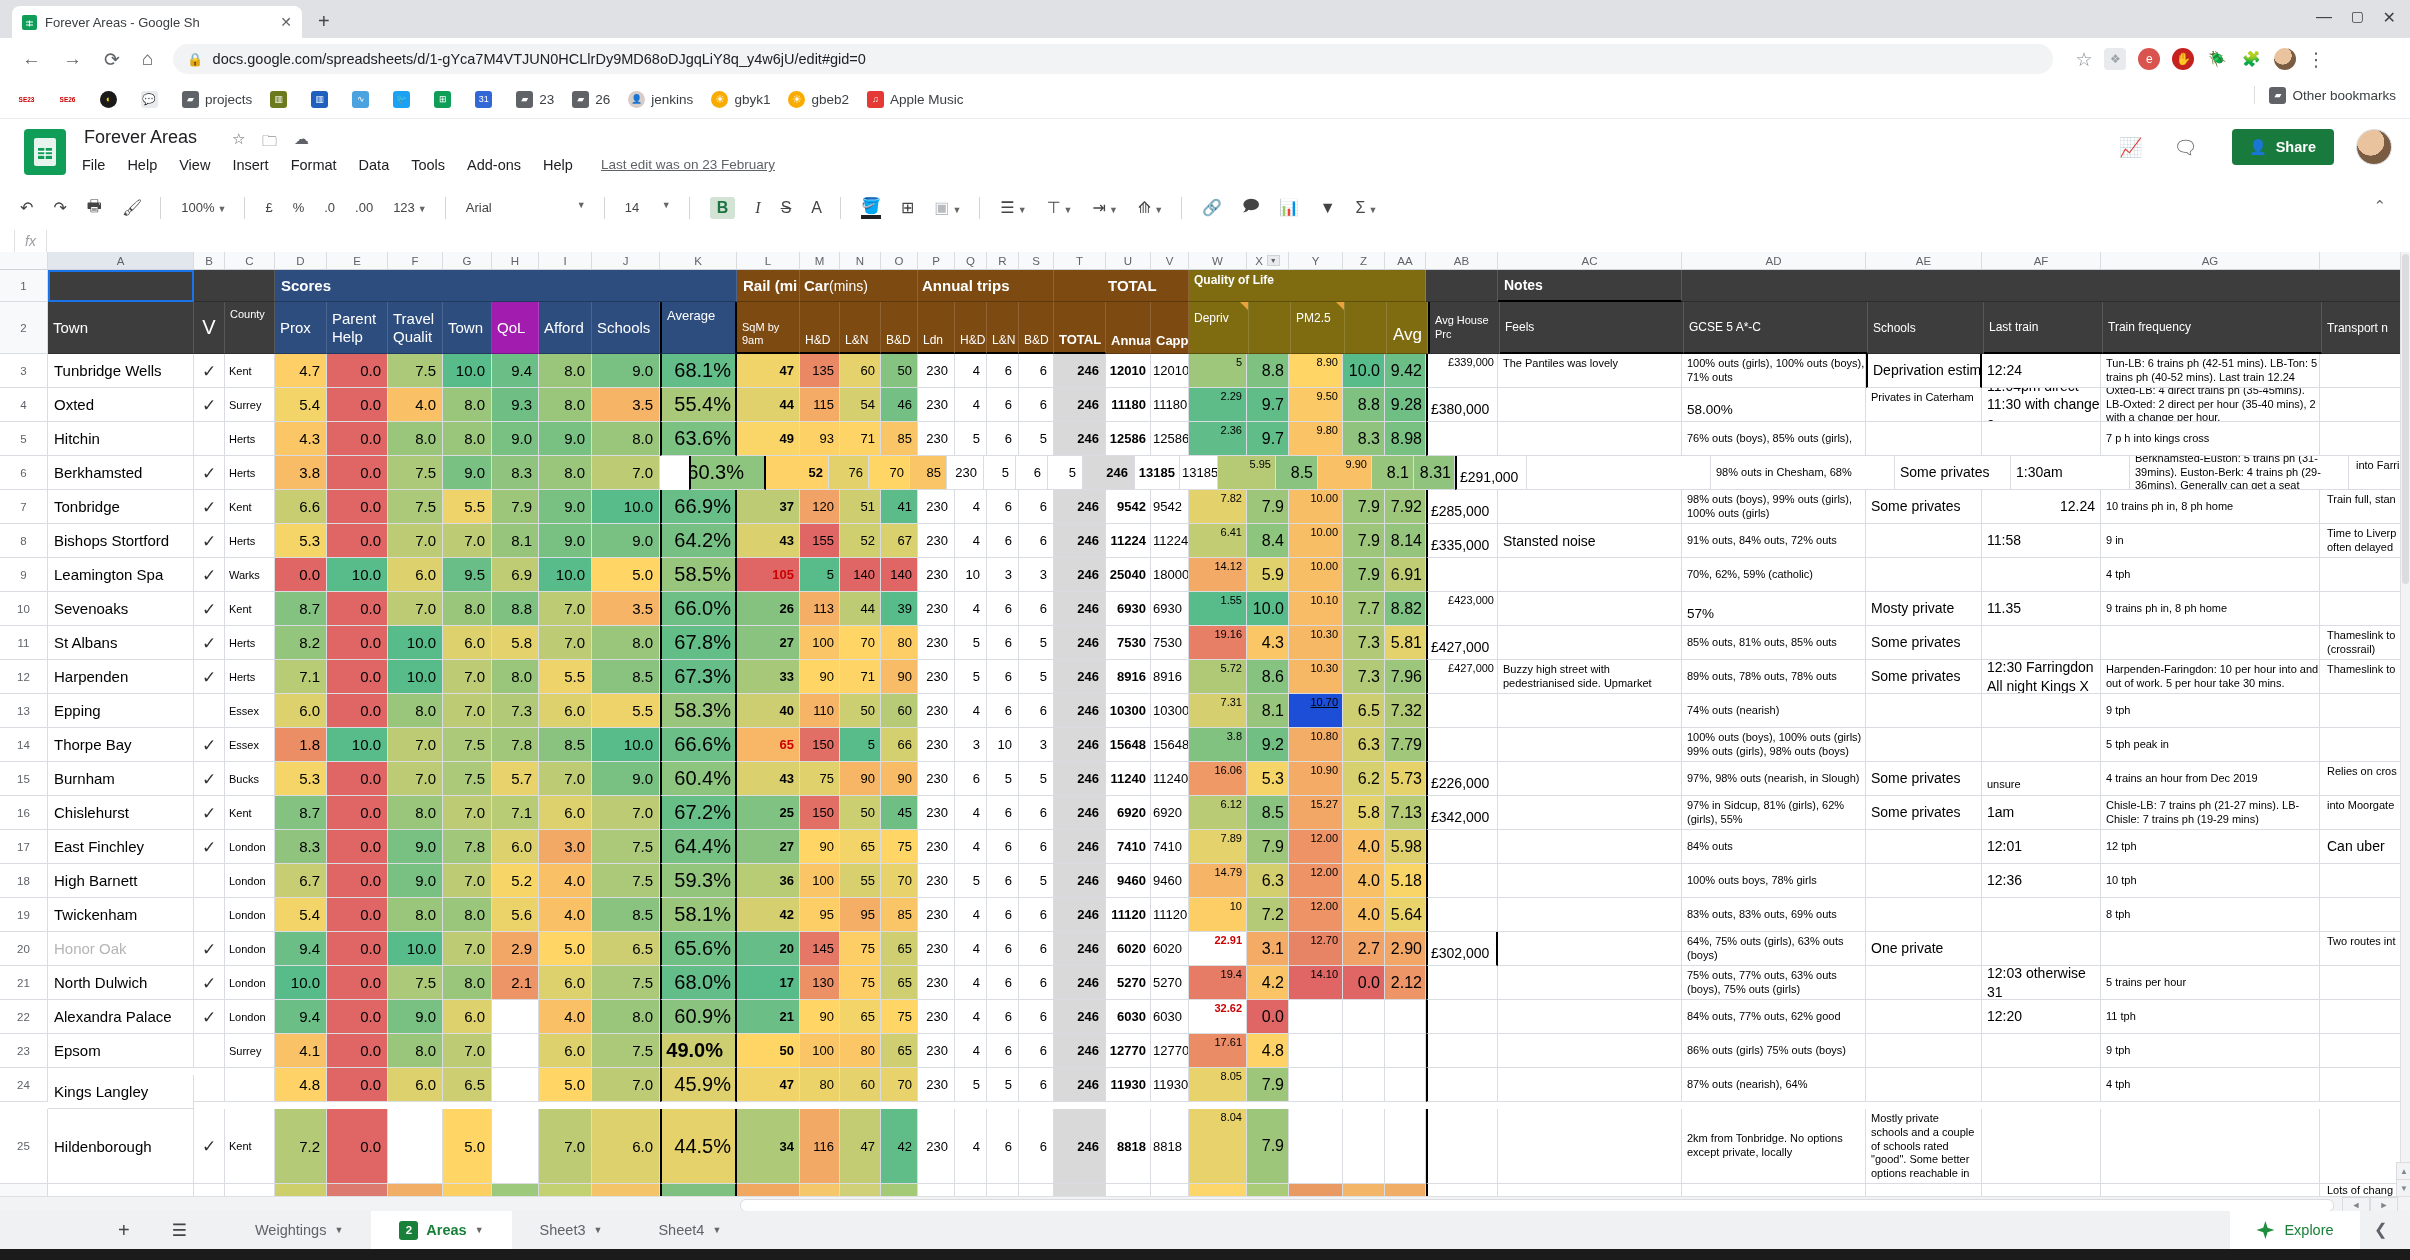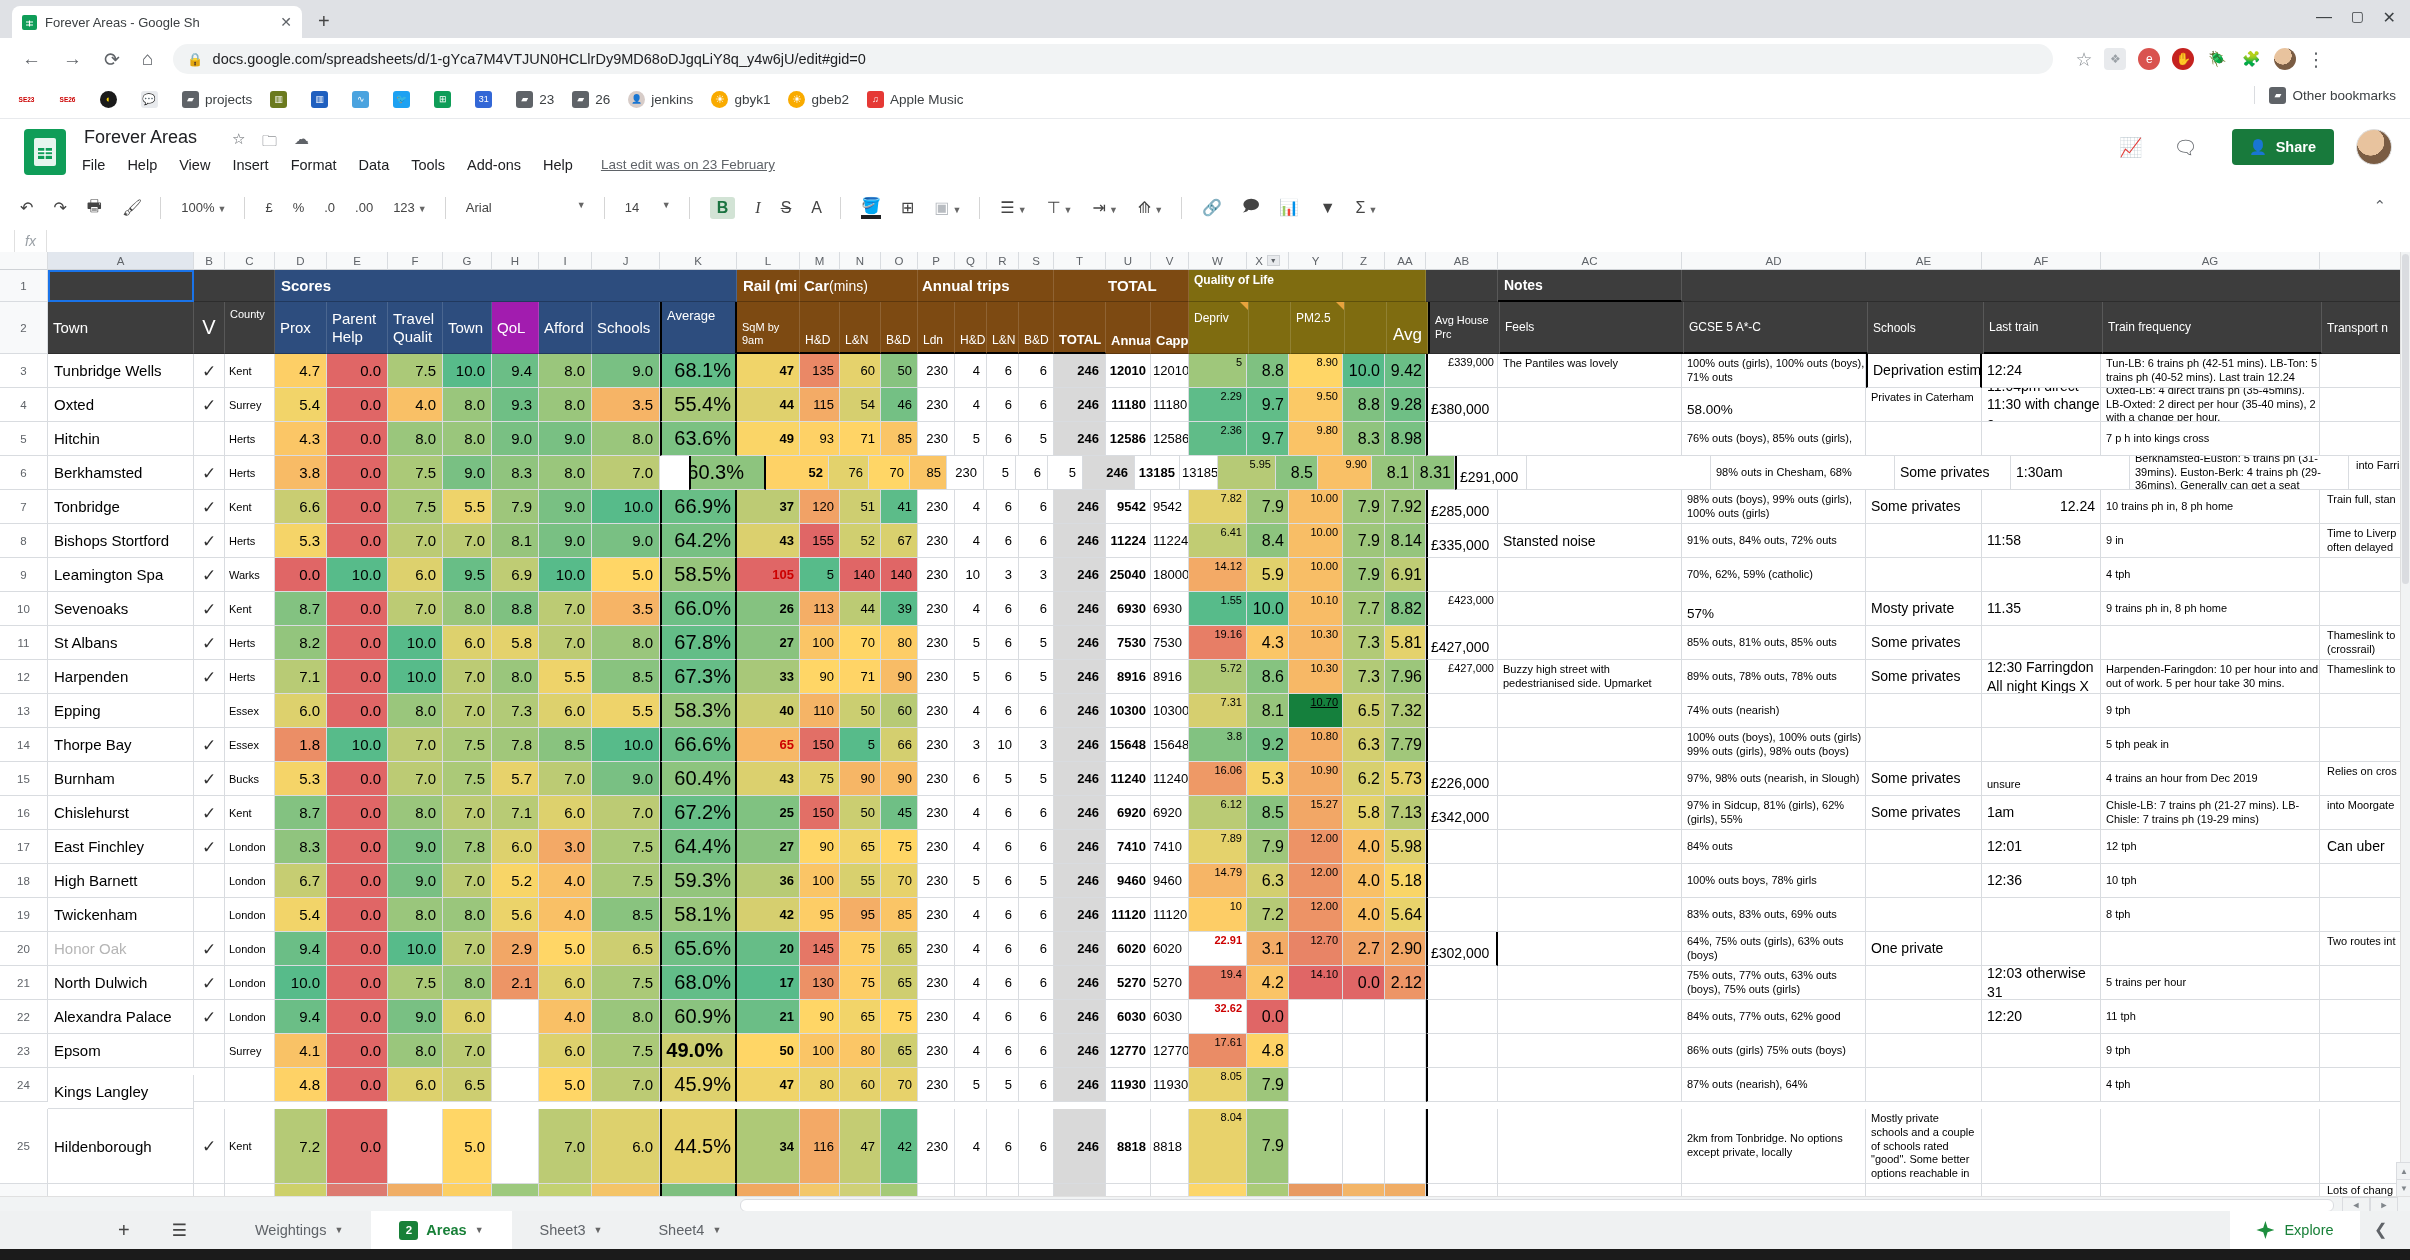--- a/index.html
+++ b/index.html
@@ -751,21 +751,21 @@
         <div class="c" style="width: 37px; height: 34px; justify-content: flex-end; padding-right: 5px; font-size: 13px; background: rgb(183, 202, 117);">60</div>
         <div class="c" style="width: 37px; height: 34px; background: rgb(255, 255, 255); justify-content: flex-end; padding-right: 6px; font-size: 13px;">230</div>
         <div class="c" style="width: 32px; height: 34px; background: rgb(255, 255, 255); justify-content: flex-end; padding-right: 6px; font-size: 13px;">4</div>
         <div class="c" style="width: 32px; height: 34px; background: rgb(255, 255, 255); justify-content: flex-end; padding-right: 6px; font-size: 13px;">6</div>
         <div class="c" style="width: 35px; height: 34px; background: rgb(255, 255, 255); justify-content: flex-end; padding-right: 6px; font-size: 13px;">6</div>
         <div class="c" style="width: 52px; height: 34px; justify-content: flex-end; padding-right: 6px; font-size: 13px; font-weight: bold; background: rgb(217, 217, 217);">246</div>
         <div class="c" style="width: 45px; height: 34px; background: rgb(255, 255, 255); justify-content: flex-end; padding-right: 4px; font-size: 13px; font-weight: bold;">10300</div>
         <div class="c" style="width: 38px; height: 34px; background: rgb(255, 255, 255); justify-content: flex-start; padding-left: 2px; font-size: 13px; white-space: nowrap;">10300</div>
         <div class="c" style="width: 58px; height: 34px; justify-content: flex-end; align-items: flex-start; padding: 2px 4px 0px 0px; font-size: 11px; background: rgb(214, 207, 111);">7.31</div>
         <div class="c" style="width: 42px; height: 34px; justify-content: flex-end; padding-right: 4px; font-size: 16px; background: rgb(151, 197, 124);">8.1</div>
-        <div class="c" style="width: 54px; height: 34px; justify-content: flex-end; align-items: flex-start; padding: 2px 4px 0px 0px; font-size: 11px; background: #15803d; text-decoration: underline;">10.70</div>
+        <div class="c" style="width: 54px; height: 34px; justify-content: flex-end; align-items: flex-start; padding: 2px 4px 0px 0px; font-size: 11px; background: #1d4ed8; text-decoration: underline;">10.70</div>
         <div class="c" style="width: 42px; height: 34px; justify-content: flex-end; padding-right: 4px; font-size: 16px; background: rgb(205, 206, 113);">6.5</div>
         <div class="c" style="width: 41px; height: 34px; justify-content: flex-end; padding-right: 3px; font-size: 16px; background: rgb(177, 201, 119);">7.32</div>
         <div class="c" style="width: 72px; height: 34px; background: rgb(255, 255, 255); border-left: 2px solid rgb(0, 0, 0); white-space: nowrap; justify-content: flex-start; align-items: flex-end; padding: 0px 0px 4px 3px; font-size: 14px;"></div>
         <div class="c" style="width: 184px; height: 34px; background: rgb(255, 255, 255); font-size: 11px; align-items: flex-start; padding: 3px 4px 0px 5px; white-space: normal; line-height: 1.25;"></div>
         <div class="c" style="width: 184px; height: 34px; background: rgb(255, 255, 255); font-size: 11px; padding-left: 5px; white-space: normal; line-height: 1.25;">74% outs (nearish)</div>
         <div class="c" style="width: 116px; height: 34px; background: rgb(255, 255, 255); font-size: 14px; padding-left: 5px; white-space: normal; line-height: 1.2;"></div>
         <div class="c" style="width: 119px; height: 34px; background: rgb(255, 255, 255); white-space: pre-line; line-height: 1.3; font-size: 14px; padding-left: 5px;"></div>
         <div class="c" style="width: 219px; height: 34px; background: rgb(255, 255, 255); font-size: 11px; padding-left: 5px; white-space: normal; line-height: 1.25;">9 tph</div>
         <div class="c" style="width: 94px; height: 34px; background: rgb(255, 255, 255); white-space: pre-line; line-height: 1.25; font-size: 11px; align-items: flex-start; padding: 3px 0px 0px 7px;"></div>
       </div>

